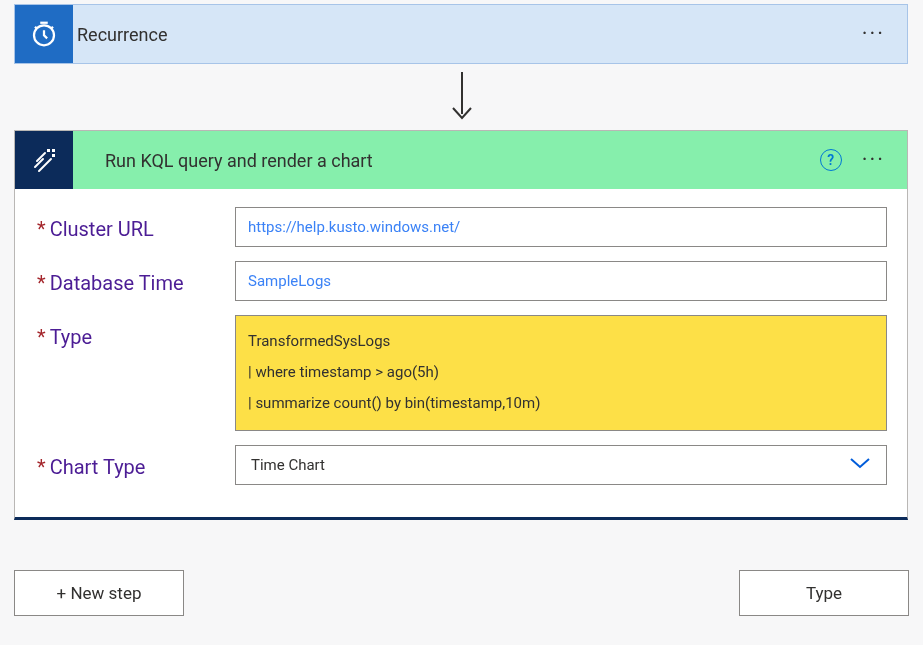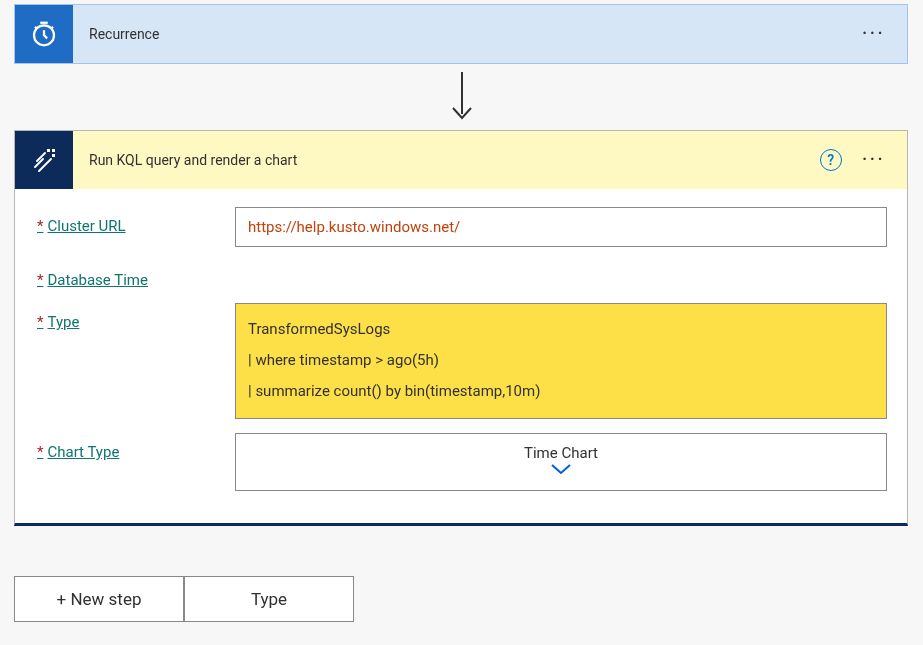--- a/index.html
+++ b/index.html
@@ -31,22 +31,22 @@
   .card-icon {
     width: 58px;
     height: 58px;
     display:flex;
     align-items:center;
     justify-content:center;
     flex: 0 0 58px;
   }
   .card-title {
     flex: 1 1 auto;
-    font-size: 14px;
-    padding-left: 16px;
+    font-size: 18px;
+    padding-left: 4px;
     color: #323130;
   }
   .card-actions {
     display:flex;
     align-items:center;
     gap: 20px;
     padding-right: 22px;
   }
   .ellipsis {
     font-size: 22px;
@@ -66,21 +66,21 @@
     cursor:pointer;
   }
 
   
   .card.recurrence { border-color:#a7c4e8; }
   .card.recurrence .card-header { background:#d6e6f7; }
   .card.recurrence .card-icon   { background:#1f6cc4; }
 
   
   .card.action { border-color:#b9b7b5; border-bottom: 3px solid #0c2b5a; }
-  .card.action .card-header { background:#fef9c3; }
+  .card.action .card-header { background:#86efac;gap:28px; }
   .card.action .card-icon   { background:#0c2b5a; }
 
   
   .connector {
     display:flex;
     align-items:center;
     justify-content:center;
     height: 66px;
   }
 
@@ -88,66 +88,64 @@
   .card-body { padding: 18px 20px 24px 22px; }
   .form-row {
     display:flex;
     align-items:flex-start;
     margin-bottom: 14px;
   }
   .form-row:last-child { margin-bottom: 8px; }
   .form-label {
     flex: 0 0 198px;
     padding-top: 10px;
-    font-size: 15px;
-    color:#0f766e;
-    text-decoration:underline;
+    font-size: 20px;
+    color:#4c1d95;
   }
   .req::before { content:"*"; color:#a4262c; margin-right:4px; }
   .form-control {
     flex: 1 1 auto;
   }
   .txt {
     width:100%;
     border:1px solid #8a8886;
     padding: 10px 12px;
     font: inherit;
     background:#fff;
-    color:#c2410c;
+    color:#3b82f6;
   }
   .txtarea {
     width:100%;
     border:1px solid #8a8886;
     padding: 10px 12px 12px;
     font: inherit;
     background:#fde047;
     line-height: 2.05;
     white-space: pre-line;
     min-height: 104px;
   }
   .select {
     width:100%;
     border:1px solid #8a8886;
-    padding: 10px 3px;
+    padding: 10px 15px;
     font: inherit;
     background:#fff;
     display:flex;
     align-items:center;
     justify-content:space-between;
     cursor:pointer;
-    flex-direction:column;
   }
   .chevron {
     color:#015cda;
   }
 
   
   .footer {
     display:flex;
-    justify-content:flex-start;
+    justify-content:space-between;
     margin-top: 50px;
   }
   .btn {
     min-width: 170px;
     height: 46px;
     border:1px solid #8a8886;
     background:#fff;
     font:inherit;
     font-size:17px;
     color:#323130;
@@ -216,20 +214,23 @@
 
       <div class="form-row">
         <div class="form-label req">Cluster URL</div>
         <div class="form-control">
           <input class="txt" type="text" value="https://help.kusto.windows.net/" style="">
         </div>
       </div>
 
       <div class="form-row">
         <div class="form-label req">Database Time</div>
+        <div class="form-control">
+          <input class="txt" type="text" value="SampleLogs" style="">
+        </div>
       </div>
 
       <div class="form-row">
         <div class="form-label req">Type</div>
         <div class="form-control">
           <div class="txtarea" contenteditable="true" style="">TransformedSysLogs
 | where timestamp &gt; ago(5h)
 | summarize count() by bin(timestamp,10m)</div>
         </div>
       </div>

